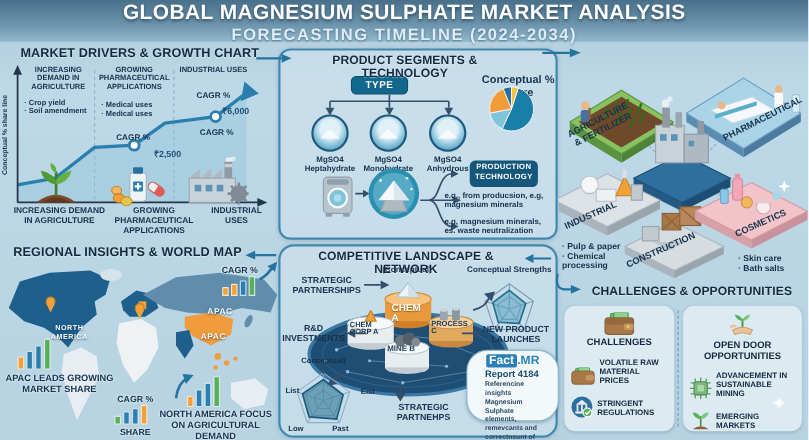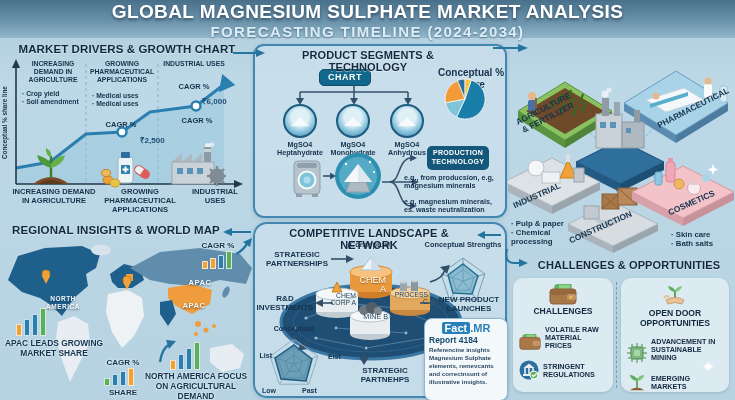--- a/index.html
+++ b/index.html
@@ -18,22 +18,22 @@
   .blt div::before{content:"· "}
   .bars{position:absolute;display:flex;align-items:flex-end;gap:2px;z-index:3}
   .bar{width:6px;border:1px solid rgba(255,255,255,.75);border-radius:1px 1px 0 0}
   .rot{transform-origin:left top;z-index:3}
   .halo{text-shadow:0 0 3px rgba(230,242,250,.95),0 0 2px rgba(230,242,250,.9)}
   .wlab{position:absolute;color:#f2f8fc;font-weight:bold;z-index:3;text-shadow:0 1px 2px rgba(10,30,50,.6);text-align:center;letter-spacing:.5px}
   #type-pill{position:absolute;left:319px;top:69px;width:52px;height:17px;background:#12678c;border:1.5px solid #0d4e6b;border-radius:5px;color:#fff;font-weight:bold;font-size:9px;text-align:center;line-height:14px;z-index:3;letter-spacing:.5px}
   .mg-circle{position:absolute;width:34px;height:34px;border-radius:50%;background:radial-gradient(circle at 50% 38%,#dff0f7 0 36%,#8ec6de 60%,#2f7fa8);border:2px solid #1d5b7e;z-index:3}
   .mg-circle::after{content:"";position:absolute;left:6px;top:11px;border-left:9px solid transparent;border-right:9px solid transparent;border-bottom:9px solid #f6fafc}
   #prod-badge{position:absolute;left:427px;top:146px;width:62px;height:24px;background:#15577a;border-radius:5px;color:#fff;font-weight:bold;font-size:7px;text-align:center;line-height:1.3;padding-top:2px;z-index:3;letter-spacing:.3px}
-  .cyl-label{position:absolute;z-index:4;font-weight:normal;text-align:right;line-height:1.05}
-  #fact-card{position:absolute;left:424px;top:318px;width:84px;height:83px;background:#f3f8fb;border:1.5px solid #8fb8cf;border-radius:8px;padding:3px 4px;z-index:4;box-shadow:0 1px 3px rgba(40,70,95,.3)}
+  .cyl-label{position:absolute;z-index:4;font-weight:bold;text-align:left;line-height:1.05}
+  #fact-card{position:absolute;left:424px;top:318px;width:84px;height:65px;background:#f3f8fb;border:1.5px solid #8fb8cf;border-radius:19px;padding:3px 16px;z-index:4;box-shadow:0 1px 3px rgba(40,70,95,.3)}
   #fact-card .brand{text-align:center;font-size:11px;font-weight:bold}
   #fact-card .fact{background:#2980b9;color:#fff;padding:0 3px;border-radius:2px}
   #fact-card .mr{color:#2980b9}
   #fact-card .rep{font-size:8.5px;font-weight:bold;color:#174a6e;margin-top:1px}
   #fact-card .body{font-size:6.2px;font-weight:bold;color:#2c4a62;line-height:1.3;margin-top:1px}
   .card{position:absolute;width:100px;height:114px;background:#dceaf2;border-radius:10px;z-index:2;box-shadow:0 1px 3px rgba(40,70,95,.2)}
   .card .ic{display:block;margin:6px auto 0}
   .card .ct{font-size:8.6px;font-weight:bold;text-align:center;color:#13293f;line-height:1.15;margin-top:2px}
   .crow{display:flex;align-items:flex-end;gap:4px;margin:9px 4px 0 6px}
   .crow .txt{font-size:7.2px;font-weight:bold;color:#13293f;line-height:1.15}
@@ -206,21 +206,21 @@
       <span class="bar" style="height:28px;background:#58b05c"></span>
   </div>
   <div class="sm c halo" style="left:140px;top:372px;width:112px;font-size:8.4px">NORTH AMERICA FOCUS ON AGRICULTURAL DEMAND</div>
 
   <div class="panel" style="left:253px;top:44px;width:254px;height:174px"></div>
   <svg class="abs" style="left:232px;top:47px;z-index:4" width="34" height="12">
     <line x1="1" y1="6" x2="24" y2="6" stroke="#2574a0" stroke-width="2"></line>
       <polygon points="24,2 33,6 24,10" fill="#2574a0"></polygon>
   </svg>
   <div class="sec-title" style="left:263px;top:49px;width:210px;font-size:11px">PRODUCT SEGMENTS &amp; TECHNOLOGY</div>
-  <div id="type-pill">CHART</div>
+  <div id="type-pill">TYPE</div>
   <svg class="abs" style="left:288px;top:86px;z-index:2" width="132" height="20" viewBox="0 0 132 20">
     <g stroke="#33506a" stroke-width="1.5" fill="none">
         <path d="M66,0 V6"></path>
         <path d="M12,6 H120"></path>
         <path d="M12,6 V12"></path>
         <path d="M66,6 V12"></path>
         <path d="M120,6 V12"></path>
       </g>
     <polygon points="8,12 16,12 12,19" fill="#33506a"></polygon>
       <polygon points="62,12 70,12 66,19" fill="#33506a"></polygon>

